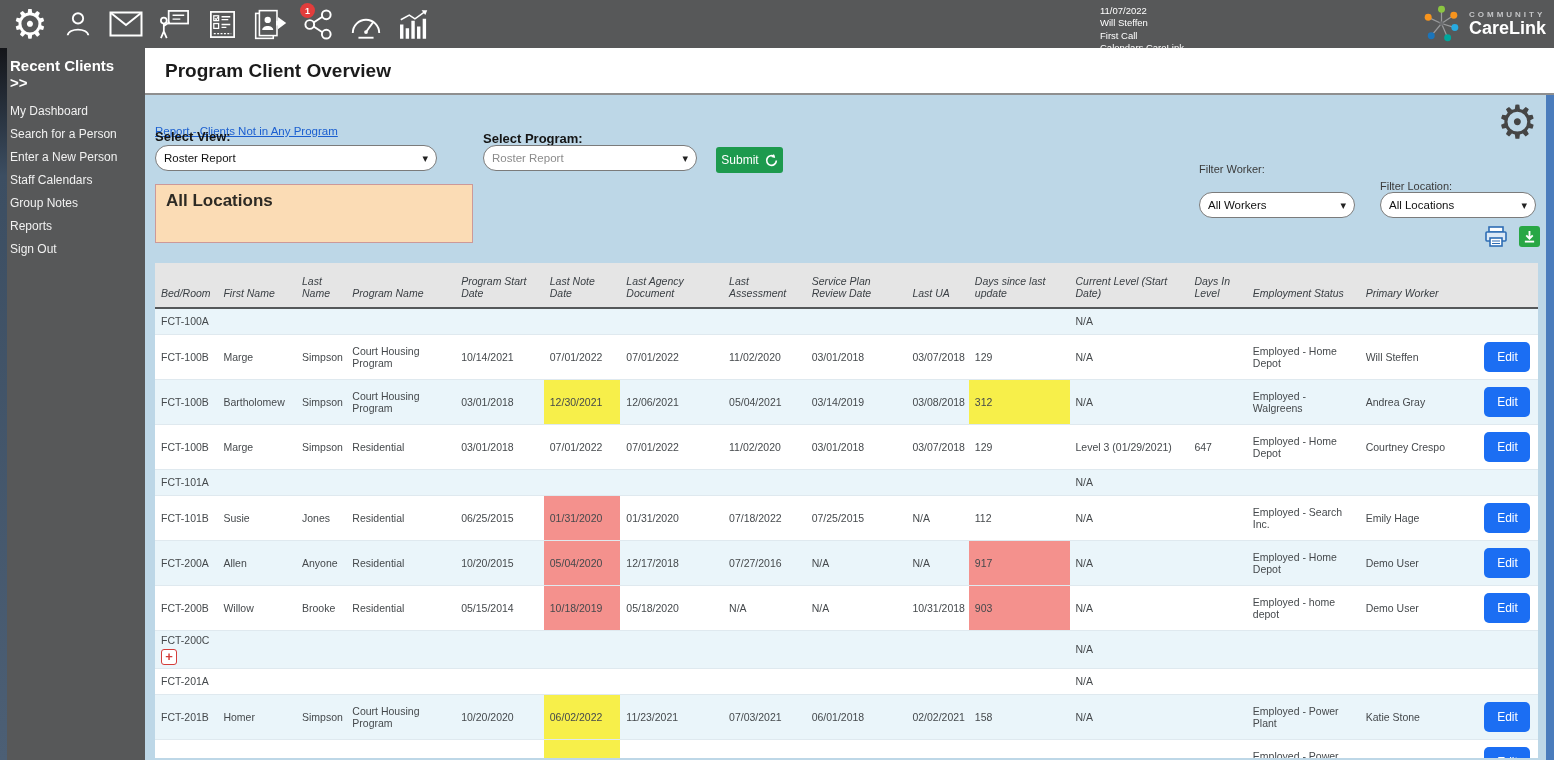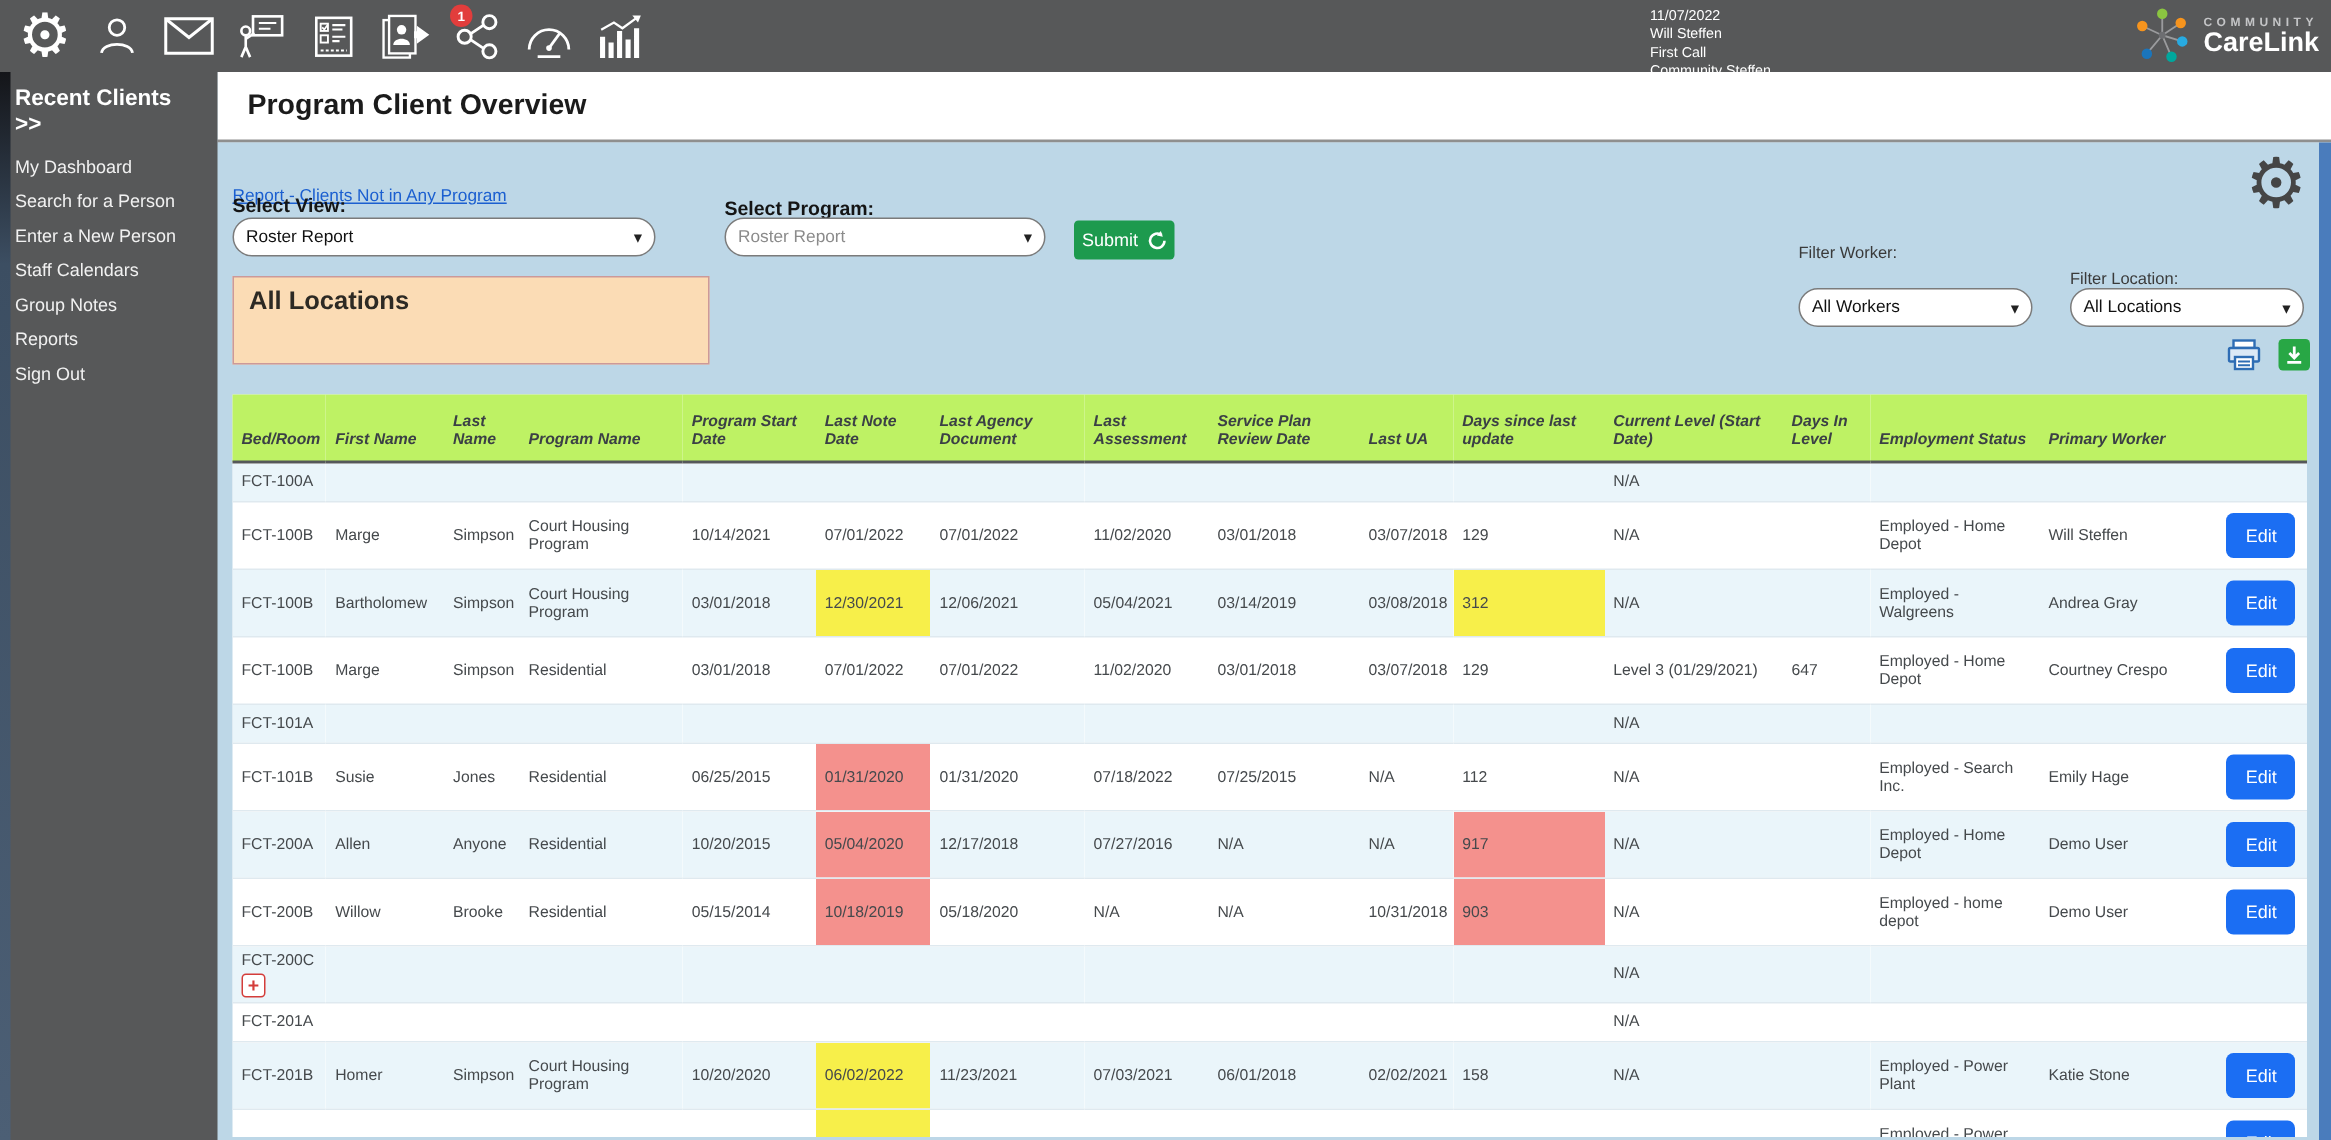--- a/index.html
+++ b/index.html
@@ -45,21 +45,21 @@
   .summary-stats b { font-weight:normal; margin-right:14px; }
   .summary-stats .val { margin:0 14px 0 6px; }
 
   .content-gear { position:absolute; right:16px; top:2px; font-size:46px; color:#454545; line-height:50px; cursor:pointer; }
   .printer-btn { position:absolute; right:46px; top:131px; cursor:pointer; }
   .download-btn { position:absolute; right:14px; top:131px; width:21px; height:21px; background:#28a745; border-radius:3px; display:flex; align-items:center; justify-content:center; cursor:pointer; }
 
   
   .table-wrap { position:absolute; left:10px; top:168px; width:1383px; }
   table { border-collapse:collapse; width:1383px; table-layout:fixed; background:#fff; }
-  thead th { background:#bef264; font-style:italic; font-weight:700; font-size:10.5px; color:#3b4045; text-align:left; vertical-align:bottom; padding:6px 6px 8px 6px; border-bottom:2px solid #55585a; height:45px; }
+  thead th { background:#e5e5e5; font-style:italic; font-weight:400; font-size:10.5px; color:#3b4045; text-align:left; vertical-align:bottom; padding:6px 6px 8px 6px; border-bottom:2px solid #55585a; height:45px; }
   tbody td { font-size:10.5px; color:#45494c; padding:3px 6px; vertical-align:middle; border-bottom:1px solid #dfe9ef; overflow:hidden; }
   tr.stripe td { background:#eaf5fa; }
   tr.r-data { height:45px; }
   tr.r-empty { height:26px; }
   tr.r-add { height:38px; }
   tr.r-partial { height:45px; }
   td.hl-yellow { background:#f7ef4a !important; }
   td.hl-red { background:#f4918d !important; }
   .edit-btn { width:46px; height:30px; background:#1b6ef3; color:#fff; border:none; border-radius:5px; font-size:12px; cursor:pointer; }
   .add-plus { display:inline-block; width:16px; height:16px; border:1.5px solid #d43d3a; border-radius:3px; color:#d43d3a; font-size:13px; font-weight:bold; line-height:13px; text-align:center; background:#fff; margin-top:3px; cursor:pointer; }
@@ -136,21 +136,21 @@
           <path d="M5 31V16M11 31V20M17 31V12M23 31V18M29 31V10" stroke="#fff" stroke-width="3.6"></path>
           <path d="M4 11l9-5 6 4 11-8" fill="none" stroke="#fff" stroke-width="1.6"></path>
           <path d="M26 1l6 0-2 5z" fill="#fff"></path>
         </svg>
     </div>
   </div>
   <div class="session-info">
     <div>11/07/2022</div>
     <div>Will Steffen</div>
     <div>First Call</div>
-    <div>Community Steffen</div>
+    <div>Calendars CareLink</div>
   </div>
   <div class="logo">
     <svg viewBox="0 0 40 40" width="41" height="41">
       <g stroke="#9a9b9d" stroke-width="1.2">
           <path d="M20 20L20 6M20 20L32 12M20 20L33 24M20 20L26 34M20 20L10 32M20 20L7 14"></path>
         </g>
       <circle cx="20" cy="6" r="3.4" fill="#8bc541"></circle>
         <circle cx="32" cy="12" r="3.4" fill="#f7941d"></circle>
       <circle cx="33" cy="24" r="3.4" fill="#27aae1"></circle>
         <circle cx="26" cy="34" r="3.4" fill="#00a79d"></circle>

